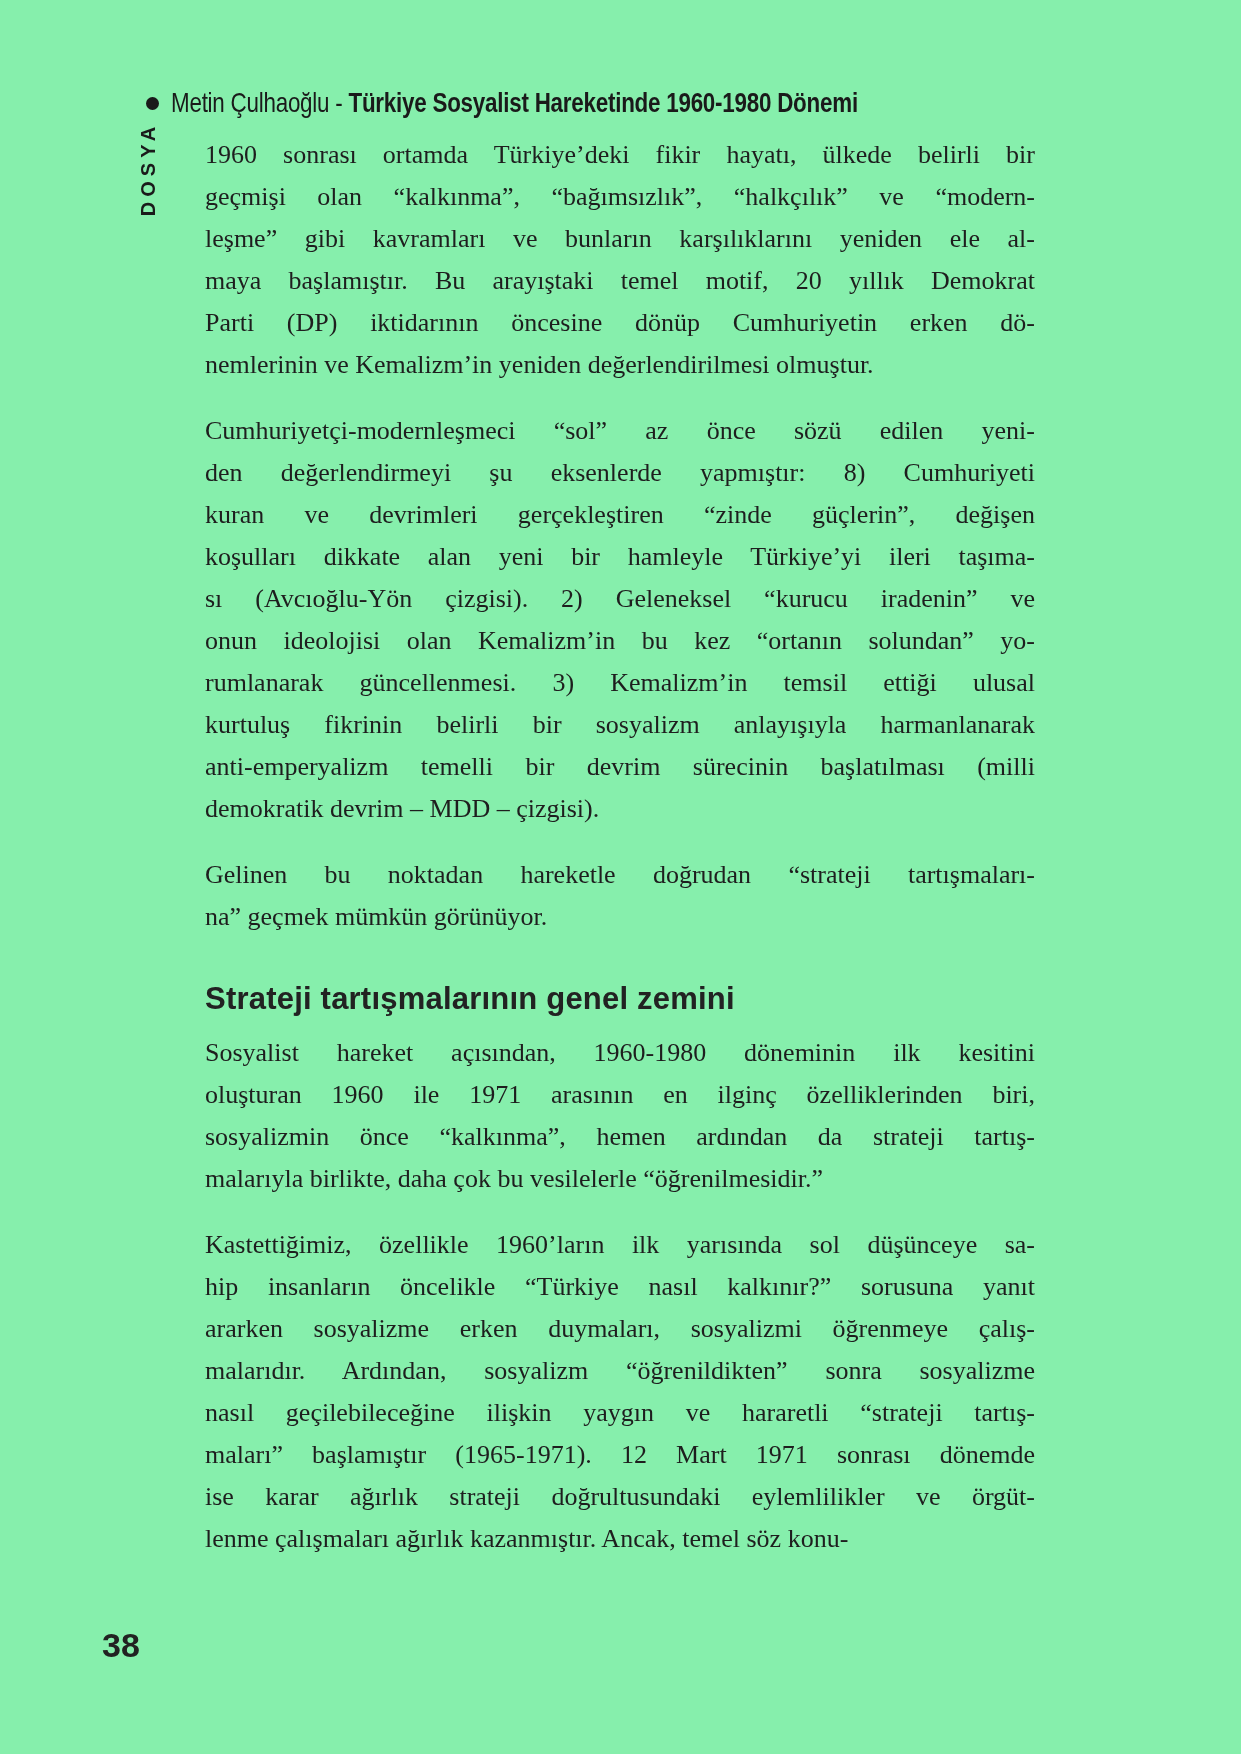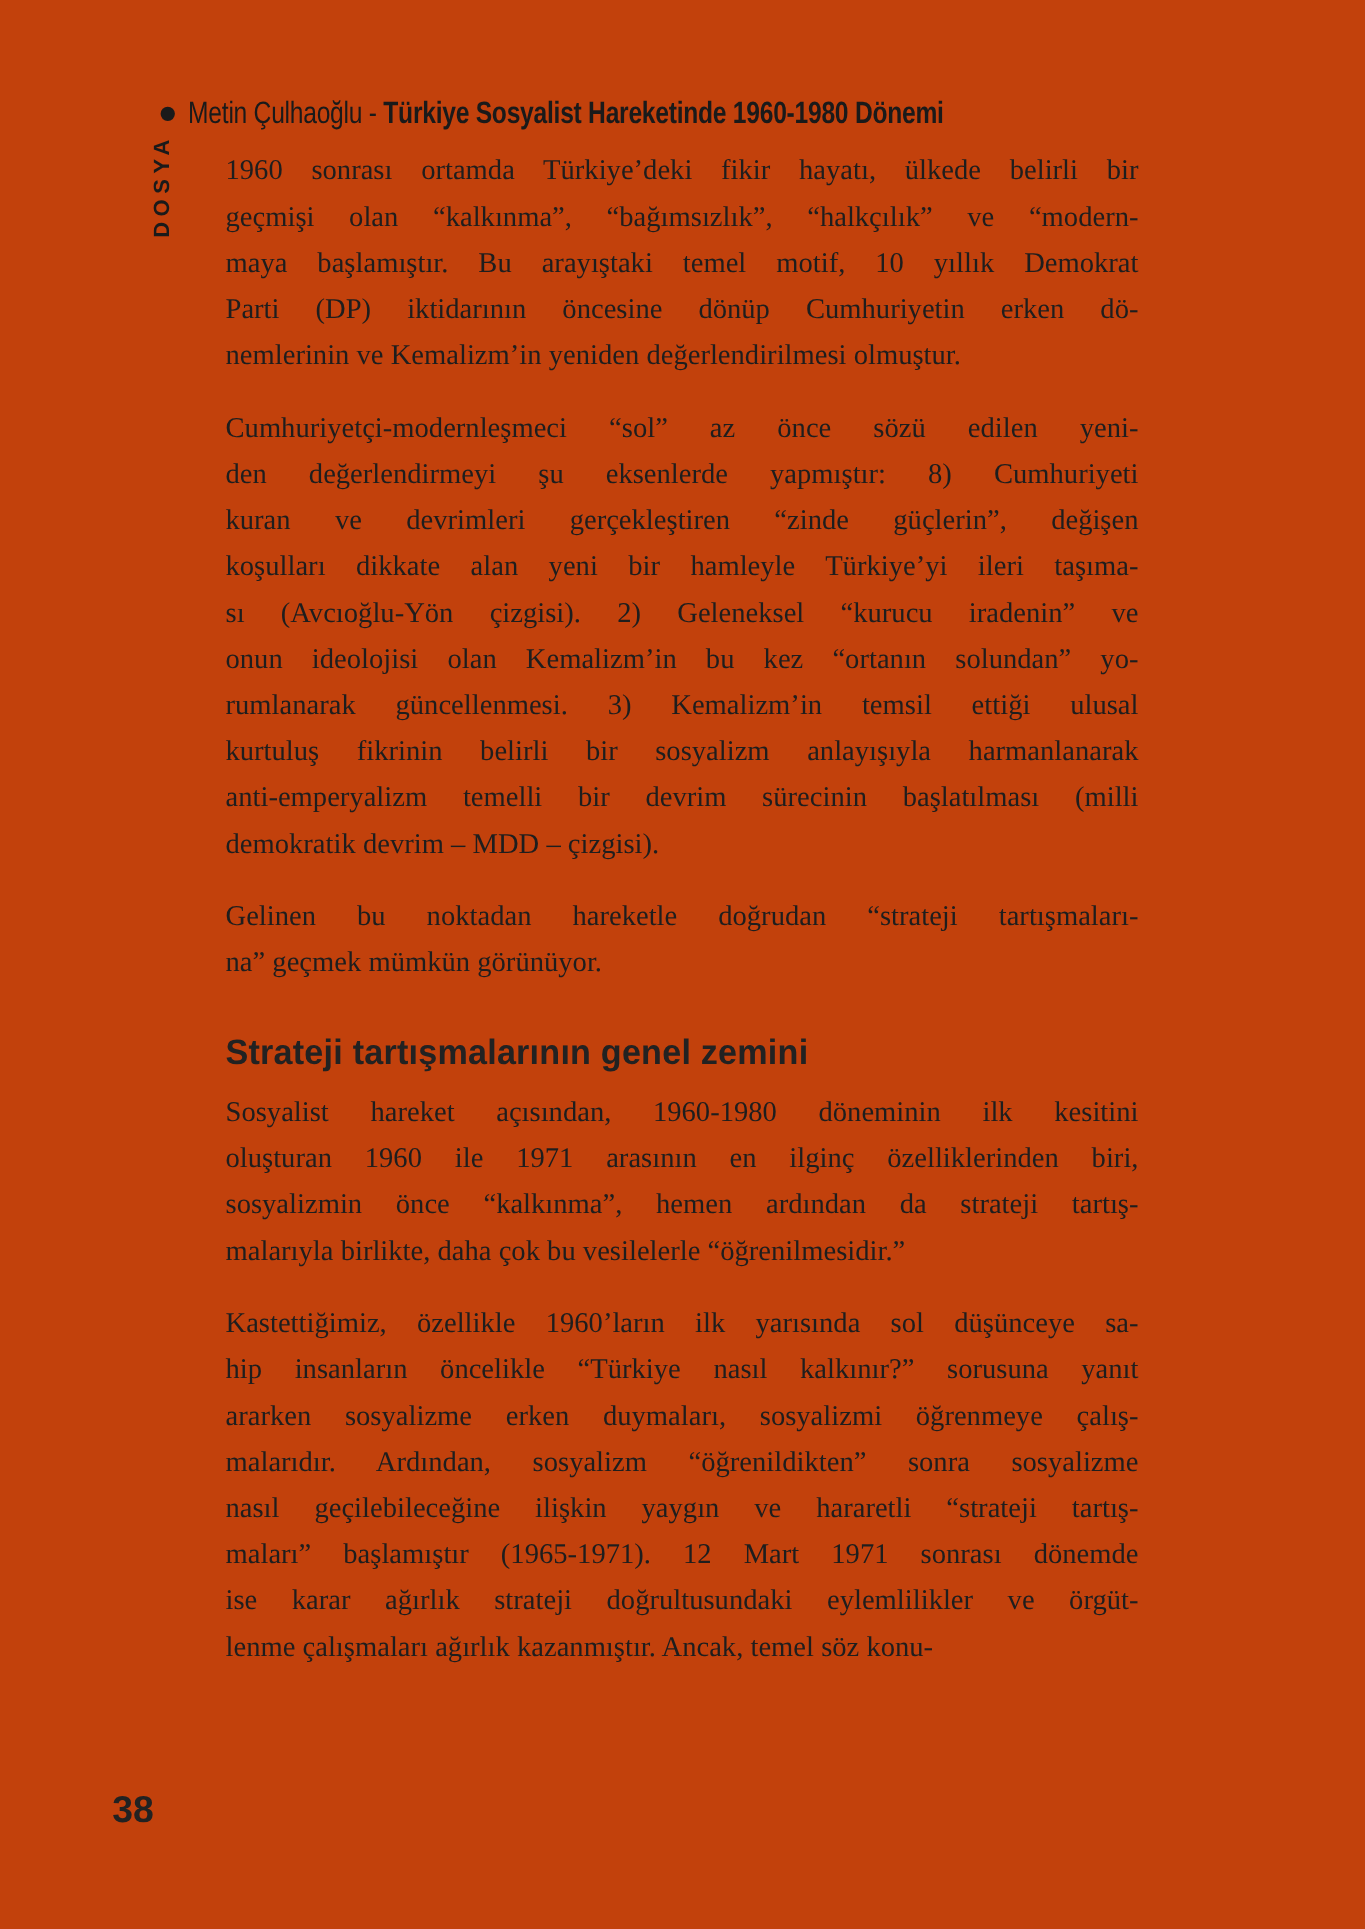--- a/index.html
+++ b/index.html
@@ -1,21 +1,21 @@
 <!DOCTYPE html>
 <html lang="tr"><head>
 <meta charset="utf-8">
 <style>
   html, body { margin: 0; padding: 0; background: #ffffff; }
 
   .page {
     position: relative;
     width: 1241px;
     height: 1754px;
-    background: #c2410c;
+    background: #86efac;
     overflow: hidden;
     font-family: "Liberation Serif", serif;
   }
 
   
   .running-header {
     position: absolute;
     left: 146px;
     top: 86px;
     display: flex;
@@ -112,21 +112,22 @@
     <span class="bullet"></span>
     <span class="header-text"><span class="header-author">Metin Çulhaoğlu</span><span class="header-sep"> - </span><span class="header-title">Türkiye Sosyalist Hareketinde 1960-1980 Dönemi</span></span>
   </div>
 
   <div class="dosya">DOSYA</div>
 
   <div class="content" id="content">
       <div class="para">
         <div class="bline">1960 sonrası ortamda Türkiye’deki fikir hayatı, ülkede belirli bir</div>
         <div class="bline">geçmişi olan “kalkınma”, “bağımsızlık”, “halkçılık” ve “modern-</div>
-        <div class="bline">maya başlamıştır. Bu arayıştaki temel motif, 10 yıllık Demokrat</div>
+        <div class="bline">leşme” gibi kavramları ve bunların karşılıklarını yeniden ele al-</div>
+        <div class="bline">maya başlamıştır. Bu arayıştaki temel motif, 20 yıllık Demokrat</div>
         <div class="bline">Parti (DP) iktidarının öncesine dönüp Cumhuriyetin erken dö-</div>
         <div class="bline last">nemlerinin ve Kemalizm’in yeniden değerlendirilmesi olmuştur.</div>
       </div>
       <div class="para">
         <div class="bline">Cumhuriyetçi-modernleşmeci “sol” az önce sözü edilen yeni-</div>
         <div class="bline">den değerlendirmeyi şu eksenlerde yapmıştır: 8) Cumhuriyeti</div>
         <div class="bline">kuran ve devrimleri gerçekleştiren “zinde güçlerin”, değişen</div>
         <div class="bline">koşulları dikkate alan yeni bir hamleyle Türkiye’yi ileri taşıma-</div>
         <div class="bline">sı (Avcıoğlu-Yön çizgisi). 2) Geleneksel “kurucu iradenin” ve</div>
         <div class="bline">onun ideolojisi olan Kemalizm’in bu kez “ortanın solundan” yo-</div>

